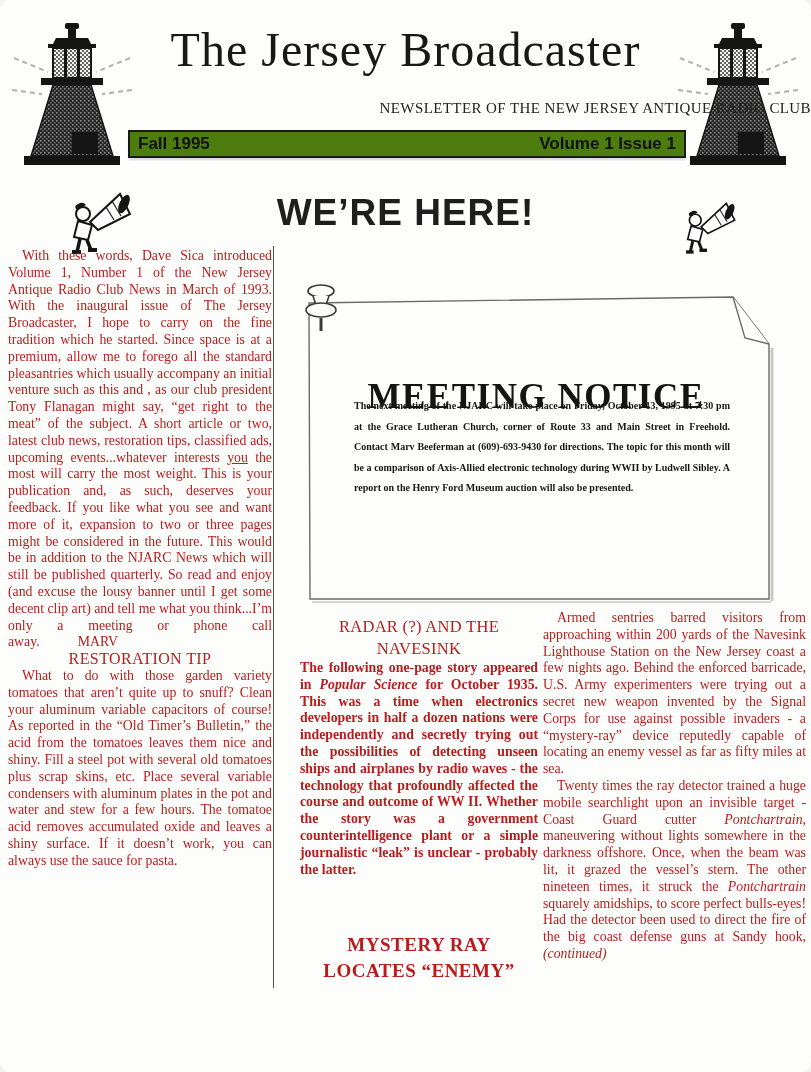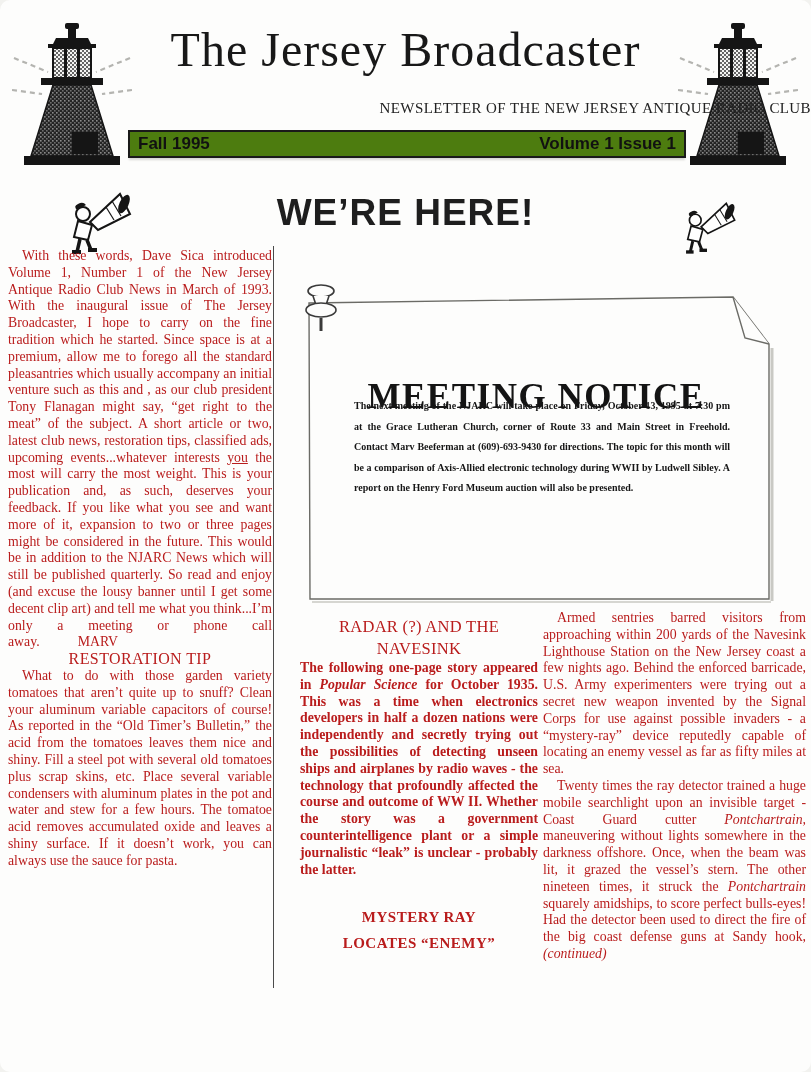--- a/index.html
+++ b/index.html
@@ -63,21 +63,21 @@
   }
   .notice-body{
     position:absolute;left:58px;top:114px;width:376px;
     font-weight:bold;font-size:10px;line-height:20.5px;text-align:justify;color:#161616;
   }
 
   .mid-col{left:300px;top:616px;width:238px;}
   .radar-head{font-size:16.5px;line-height:22px;letter-spacing:.3px;}
   .radar-body{margin-top:44px;font-weight:bold;}
   .mystery-head{
-    margin-top:26px;font-weight:bold;font-size:15px;line-height:26px;letter-spacing:.5px;
+    margin-top:54px;font-weight:bold;font-size:19px;line-height:26px;letter-spacing:.5px;
   }
   .right-col{left:543px;top:610px;width:263px;}
 </style>
 </head>
 <body>
 
 <div class="page">
 
   <svg class="lh lh-left" viewBox="0 0 120 150">
     <defs>

